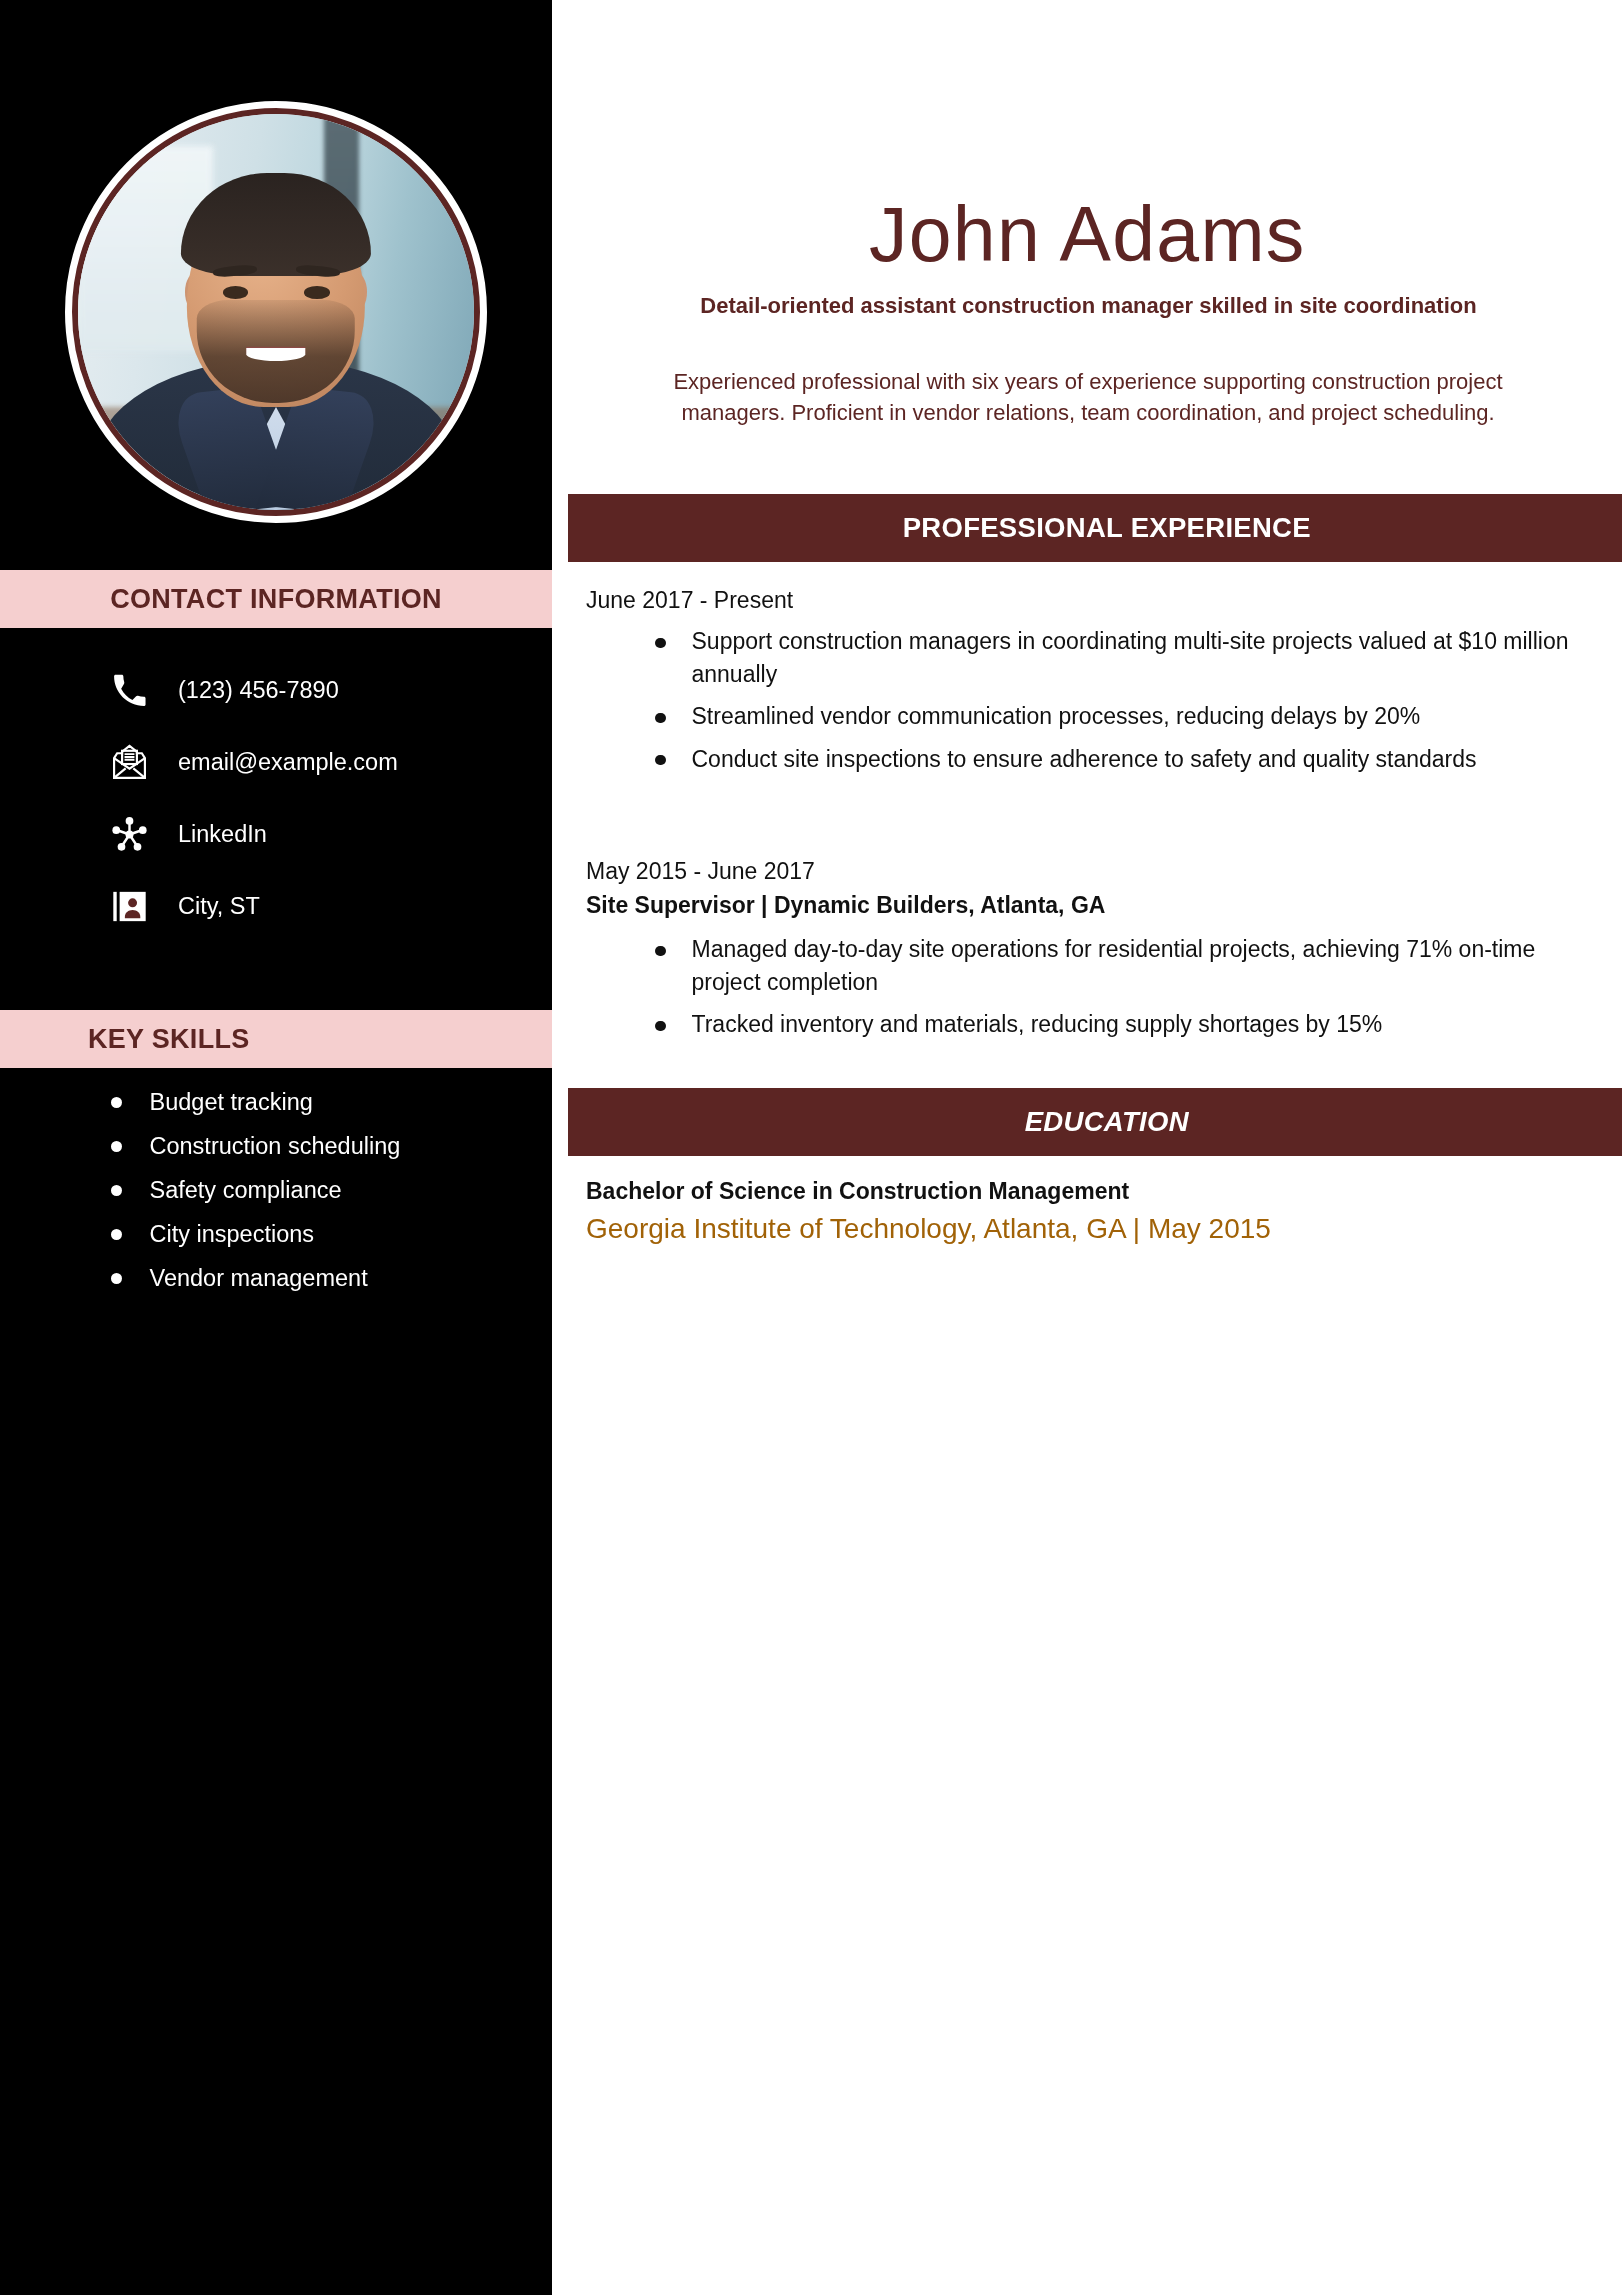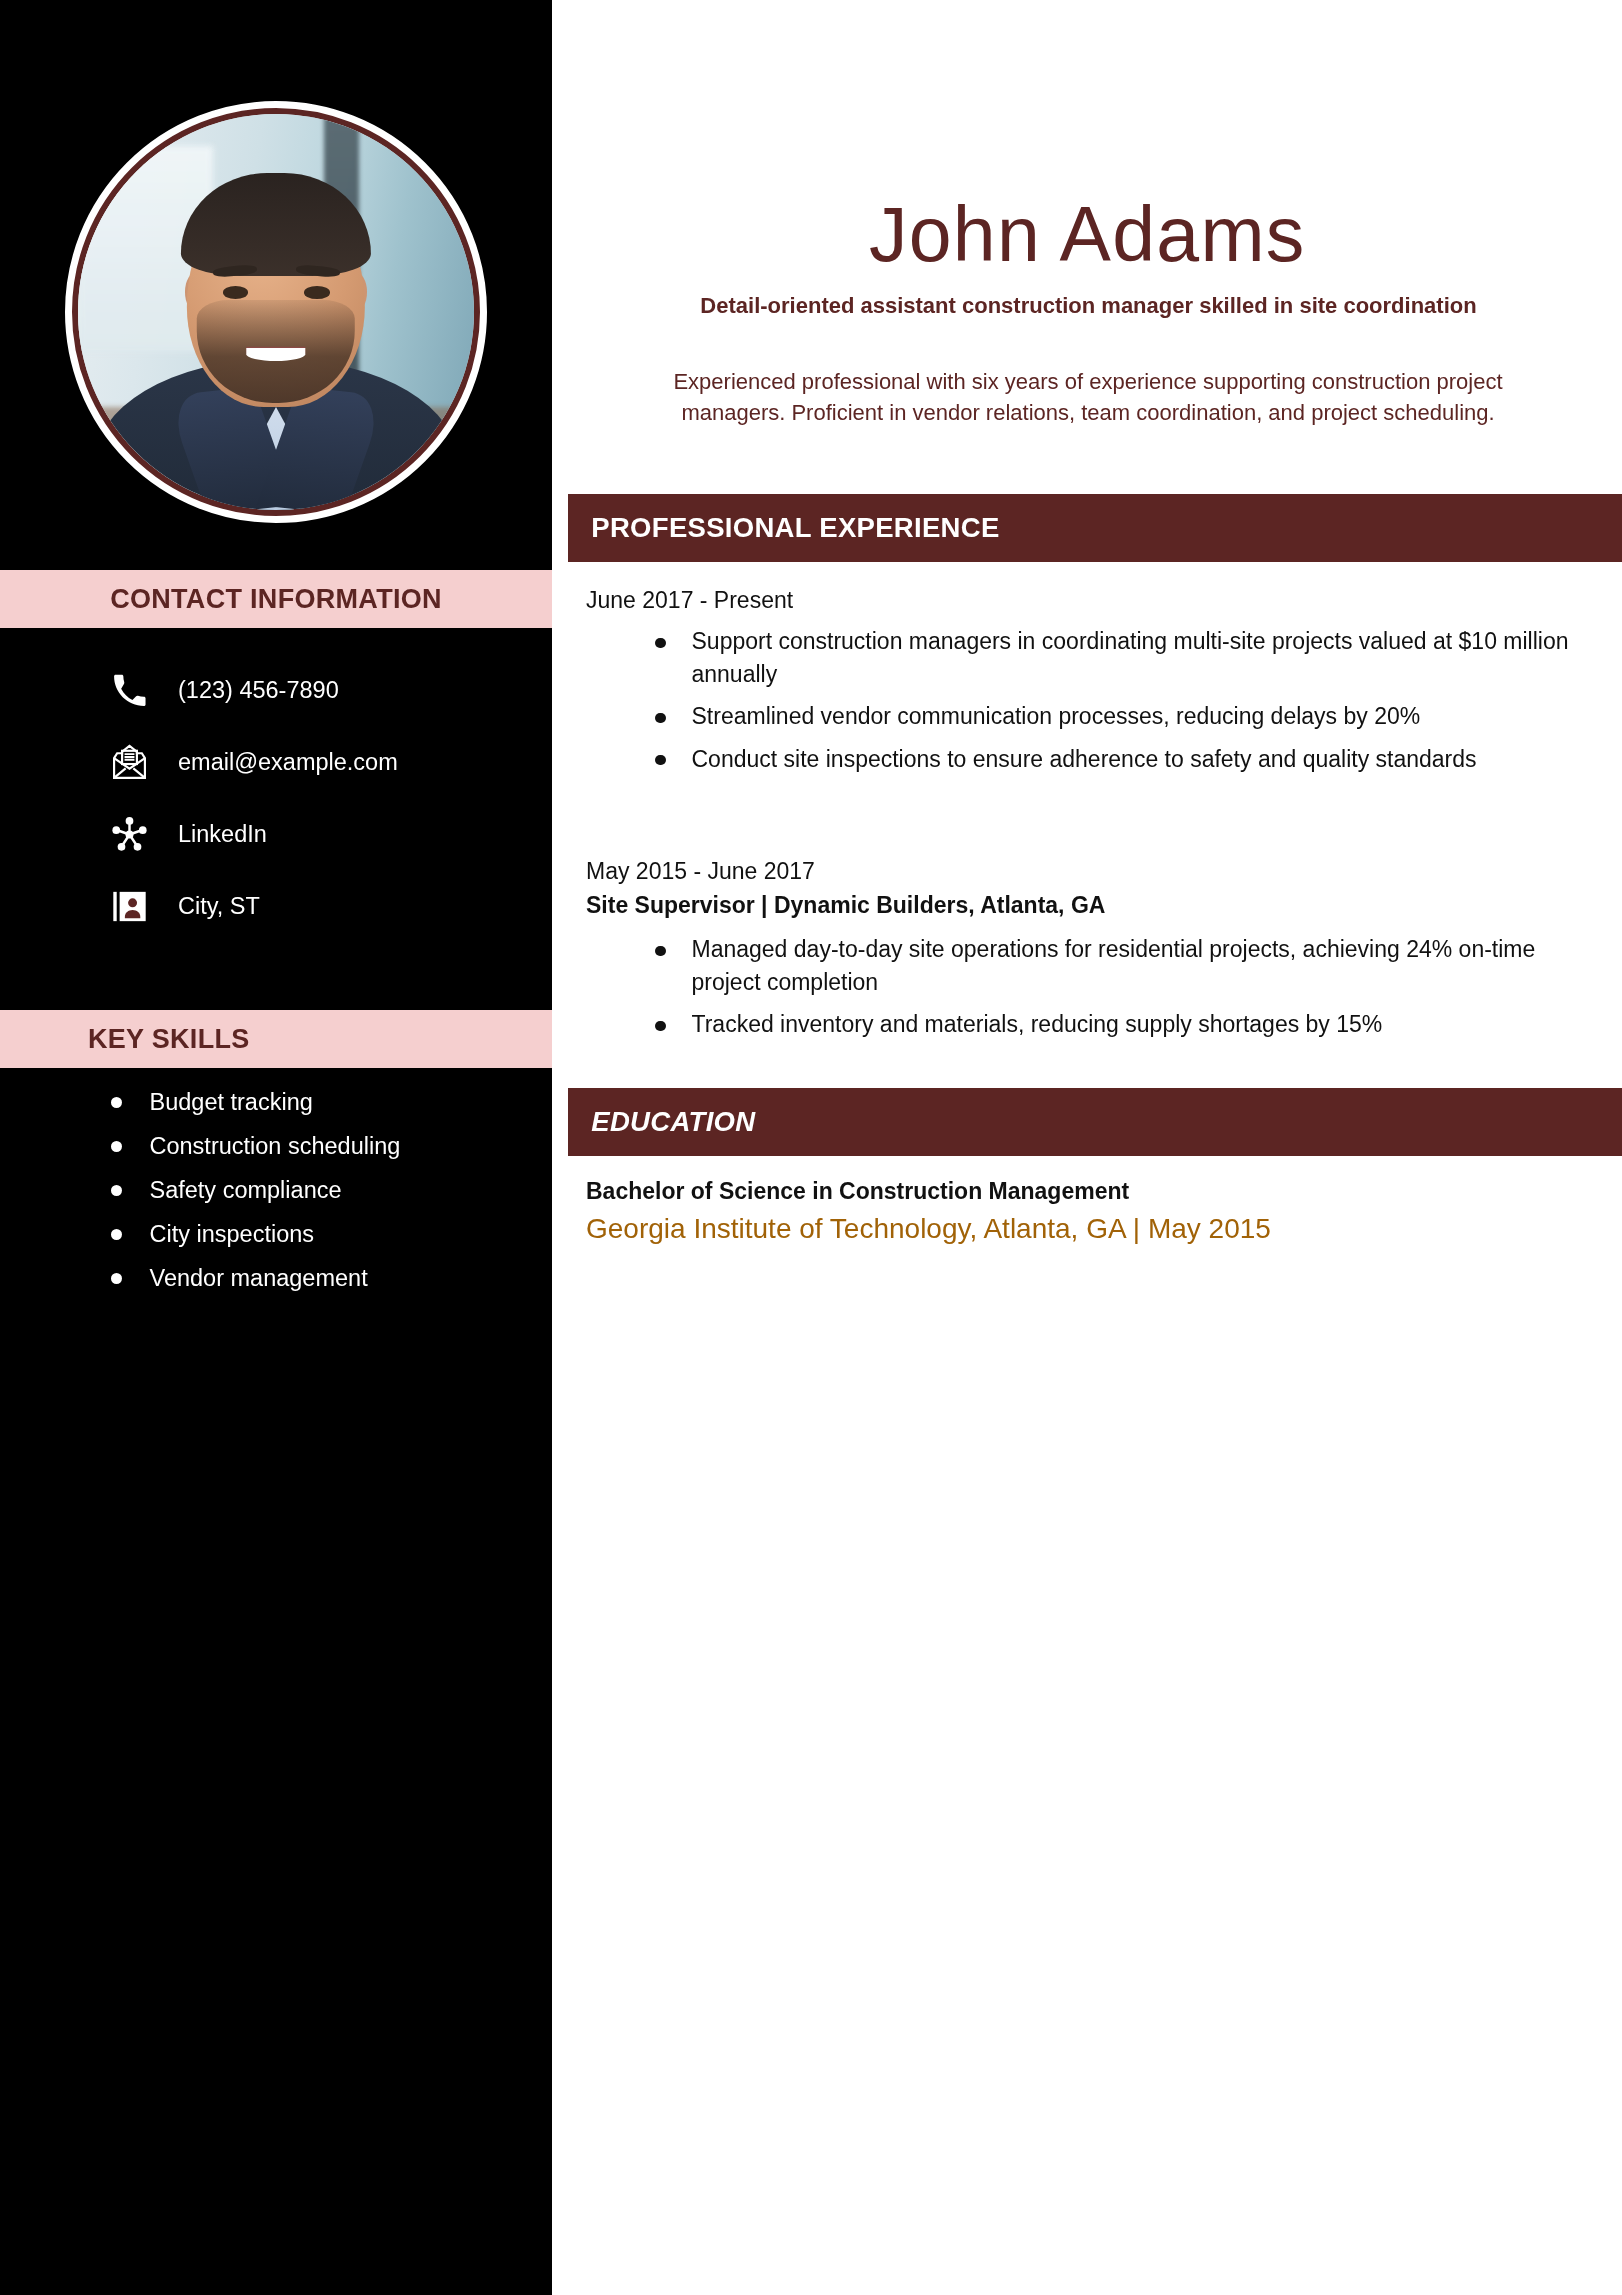--- a/index.html
+++ b/index.html
@@ -258,20 +258,21 @@
   }
 
   .section-bar {
     position: absolute;
     left: 16.3px;
     width: 1054px;
     height: 68px;
     background: #5C2523;
     display: flex;
     align-items: center;
+    justify-content: center;
   }
   .section-bar-text {
     color: #ffffff;
     font-size: 27.5px;
     font-weight: bold;
     letter-spacing: 0.3px;
     padding-left: 23px;
   }
   .bar-experience { top: 494px; }
   .bar-education  { top: 1088px; font-style: italic; }
@@ -464,21 +465,21 @@
         </div>
       </div>
     </div>
 
     <div class="block" style="top: 856px;">
       <div class="job-dates">May 2015 - June 2017</div>
       <div class="job-title">Site Supervisor | Dynamic Builders, Atlanta, GA</div>
       <div class="job-bullets">
         <div class="job-bullet">
           <span class="jb-dot"></span>
-          <span class="jb-text">Managed day-to-day site operations for residential projects, achieving 24% on-time project completion</span>
+          <span class="jb-text">Managed day-to-day site operations for residential projects, achieving 71% on-time project completion</span>
         </div>
         <div class="job-bullet">
           <span class="jb-dot"></span>
           <span class="jb-text">Tracked inventory and materials, reducing supply shortages by 15%</span>
         </div>
       </div>
     </div>
 
     <div class="section-bar bar-education">
       <span class="section-bar-text">EDUCATION</span>

